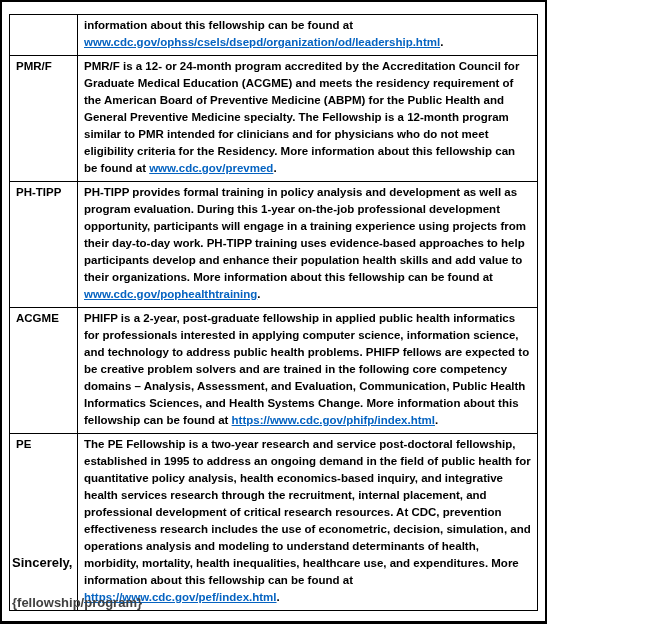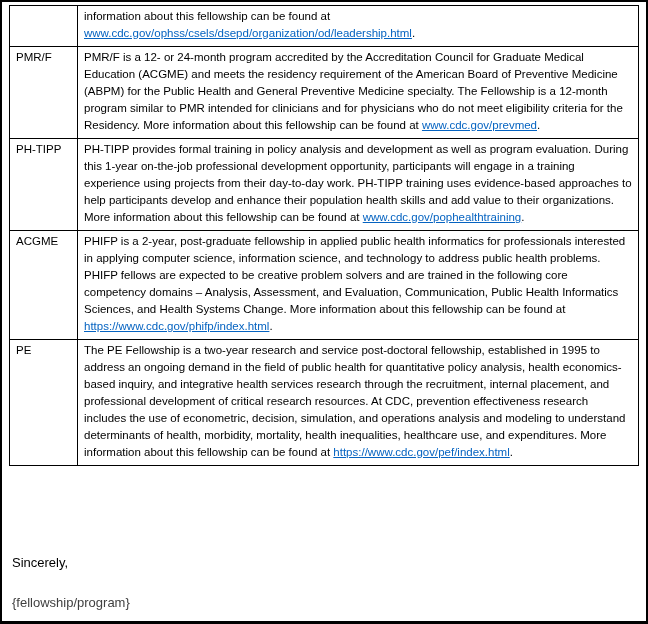--- a/index.html
+++ b/index.html
@@ -5,27 +5,28 @@
   * { box-sizing: border-box; margin: 0; padding: 0; }
   html, body { background: #ffffff; }
   body {
     width: 648px;
     height: 624px;
     font-family: "Liberation Sans", "DejaVu Sans", sans-serif;
     color: #000000;
   }
   .page {
     position: relative;
-    width: 648px;
+    width: 547px;
     height: 624px;
     background: #ffffff;
     border: 2px solid #000000;
     border-bottom-width: 3px;
-    padding: 3px 7px 0 7px;
+    padding: 12px 7px 0 7px;
     overflow: hidden;
+    font-weight: bold;
   }
   table.fellowship-table {
     width: 100%;
     border-collapse: collapse;
     table-layout: fixed;
   }
   table.fellowship-table td {
     border: 1px solid #000000;
     vertical-align: top;
     padding: 2px 6px 4px 6px;

